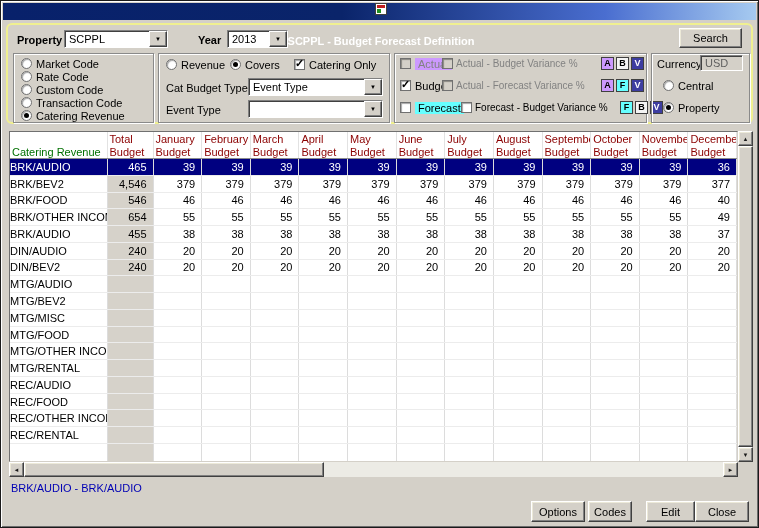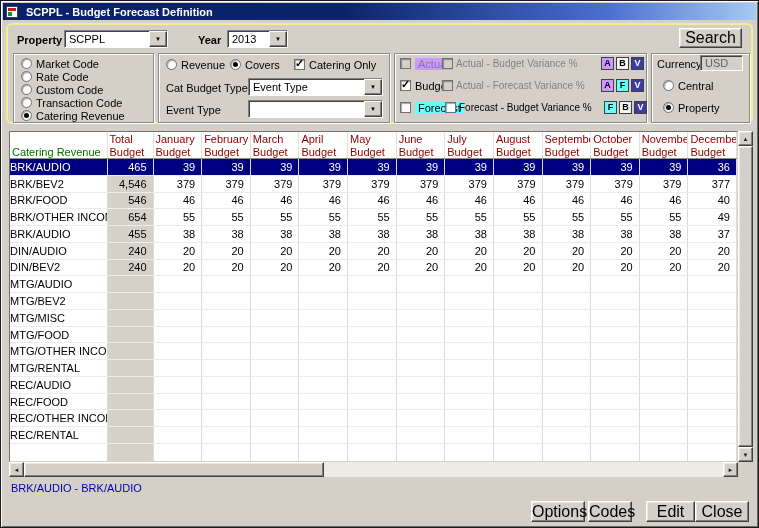--- a/index.html
+++ b/index.html
@@ -2,32 +2,32 @@
 <html><head>
 <meta charset="utf-8">
 <style>
   html,body{margin:0;padding:0;background:#808080;}
   body{width:759px;height:528px;font-family:"Liberation Sans",sans-serif;font-size:11px;color:#000;}
   .window{position:relative;width:759px;height:528px;background:#d4d0c8;border:1px solid #1a1a1a;
           box-shadow:inset 1px 1px 0 #ffffff, inset -1px -1px 0 #6b6b6b;box-sizing:border-box;overflow:hidden;}
   .abs{position:absolute;}
   
   .titlebar{left:2px;top:2px;width:753px;height:17px;background:linear-gradient(90deg,#08216b 0%,#0a246a 45%,#4a6ed0 80%,#a6caf0 100%);
-            display:flex;align-items:center;gap:8px;padding-left:3px;box-sizing:border-box;}
+            display:flex;align-items:center;gap:20px;padding-left:3px;box-sizing:border-box;flex-direction:column;}
   .titlebar .title{color:#fff;font-weight:bold;font-size:11px;white-space:nowrap;}
   .app-icon{width:12px;height:12px;background:#fff;border:1px solid #404040;box-sizing:border-box;position:relative;flex:none;}
   .app-icon::before{content:"";position:absolute;left:1px;top:1px;right:1px;height:3px;background:#c02020;}
   .app-icon::after{content:"";position:absolute;left:1px;bottom:1px;width:4px;height:4px;background:#209020;}
   
   .top-panel{left:5px;top:22px;width:747px;height:101px;border:2px solid #f0f090;border-radius:6px;box-sizing:border-box;}
   .lbl{font-weight:bold;white-space:nowrap;}
   .plain-lbl{white-space:nowrap;}
   .btn{background:#d4d0c8;border:1px solid;border-color:#ffffff #404040 #404040 #ffffff;
        box-shadow:inset -1px -1px 0 #808080, inset 1px 1px 0 #ece9d8;
-       font-family:"Liberation Sans",sans-serif;font-size:16px;color:#000;padding:0;cursor:default;}
+       font-family:"Liberation Sans",sans-serif;font-size:11px;color:#000;padding:0;cursor:default;}
   .combo{display:flex;align-items:center;height:18px;background:#fff;box-sizing:border-box;
          border:1px solid;border-color:#808080 #ffffff #ffffff #808080;box-shadow:inset 1px 1px 0 #404040;
          padding-left:4px;white-space:nowrap;}
   .combo .dd{margin-left:auto;width:16px;align-self:stretch;background:#d4d0c8;border:1px solid;
              border-color:#ffffff #404040 #404040 #ffffff;box-shadow:inset -1px -1px 0 #808080;
              display:flex;align-items:center;justify-content:center;font-size:6px;color:#000;flex:none;}
   .field{display:flex;align-items:center;background:#d4d0c8;color:#5f5f5f;box-sizing:border-box;
          border:1px solid;border-color:#808080 #ffffff #ffffff #808080;box-shadow:inset 1px 1px 0 #404040;padding-left:4px;}
   .group{border:1px solid #8a8a8a;box-shadow:1px 1px 0 #ffffff, inset 1px 1px 0 #ffffff;box-sizing:border-box;}
   .opt{display:flex;align-items:center;gap:4px;height:13px;white-space:nowrap;}
@@ -173,21 +173,21 @@
   </label>
   <label class="var-row abs disabled" style="left:441px;top:78px">
     <span class="check"></span>
     <span>Actual - Forecast Variance %</span>
     <span class="chips">
         <span class="chip" style="background: rgb(204, 153, 255);">A</span>
         <span class="chip" style="background: rgb(102, 255, 255);">F</span>
         <span class="chip" style="background: rgb(61, 61, 160); color: rgb(255, 255, 255);">V</span>
       </span>
   </label>
-  <label class="var-row abs" style="left:444px;top:100px">
+  <label class="var-row abs" style="left:460px;top:100px">
     <span class="check"></span>
     <span>Forecast - Budget Variance %</span>
     <span class="chips">
         <span class="chip" style="background: rgb(102, 255, 255);">F</span>
         <span class="chip" style="background: rgb(244, 244, 244);">B</span>
         <span class="chip" style="background: rgb(61, 61, 160); color: rgb(255, 255, 255);">V</span>
       </span>
   </label>
 
   <div class="group abs" style="left:650px;top:52px;width:99px;height:70px"></div>

